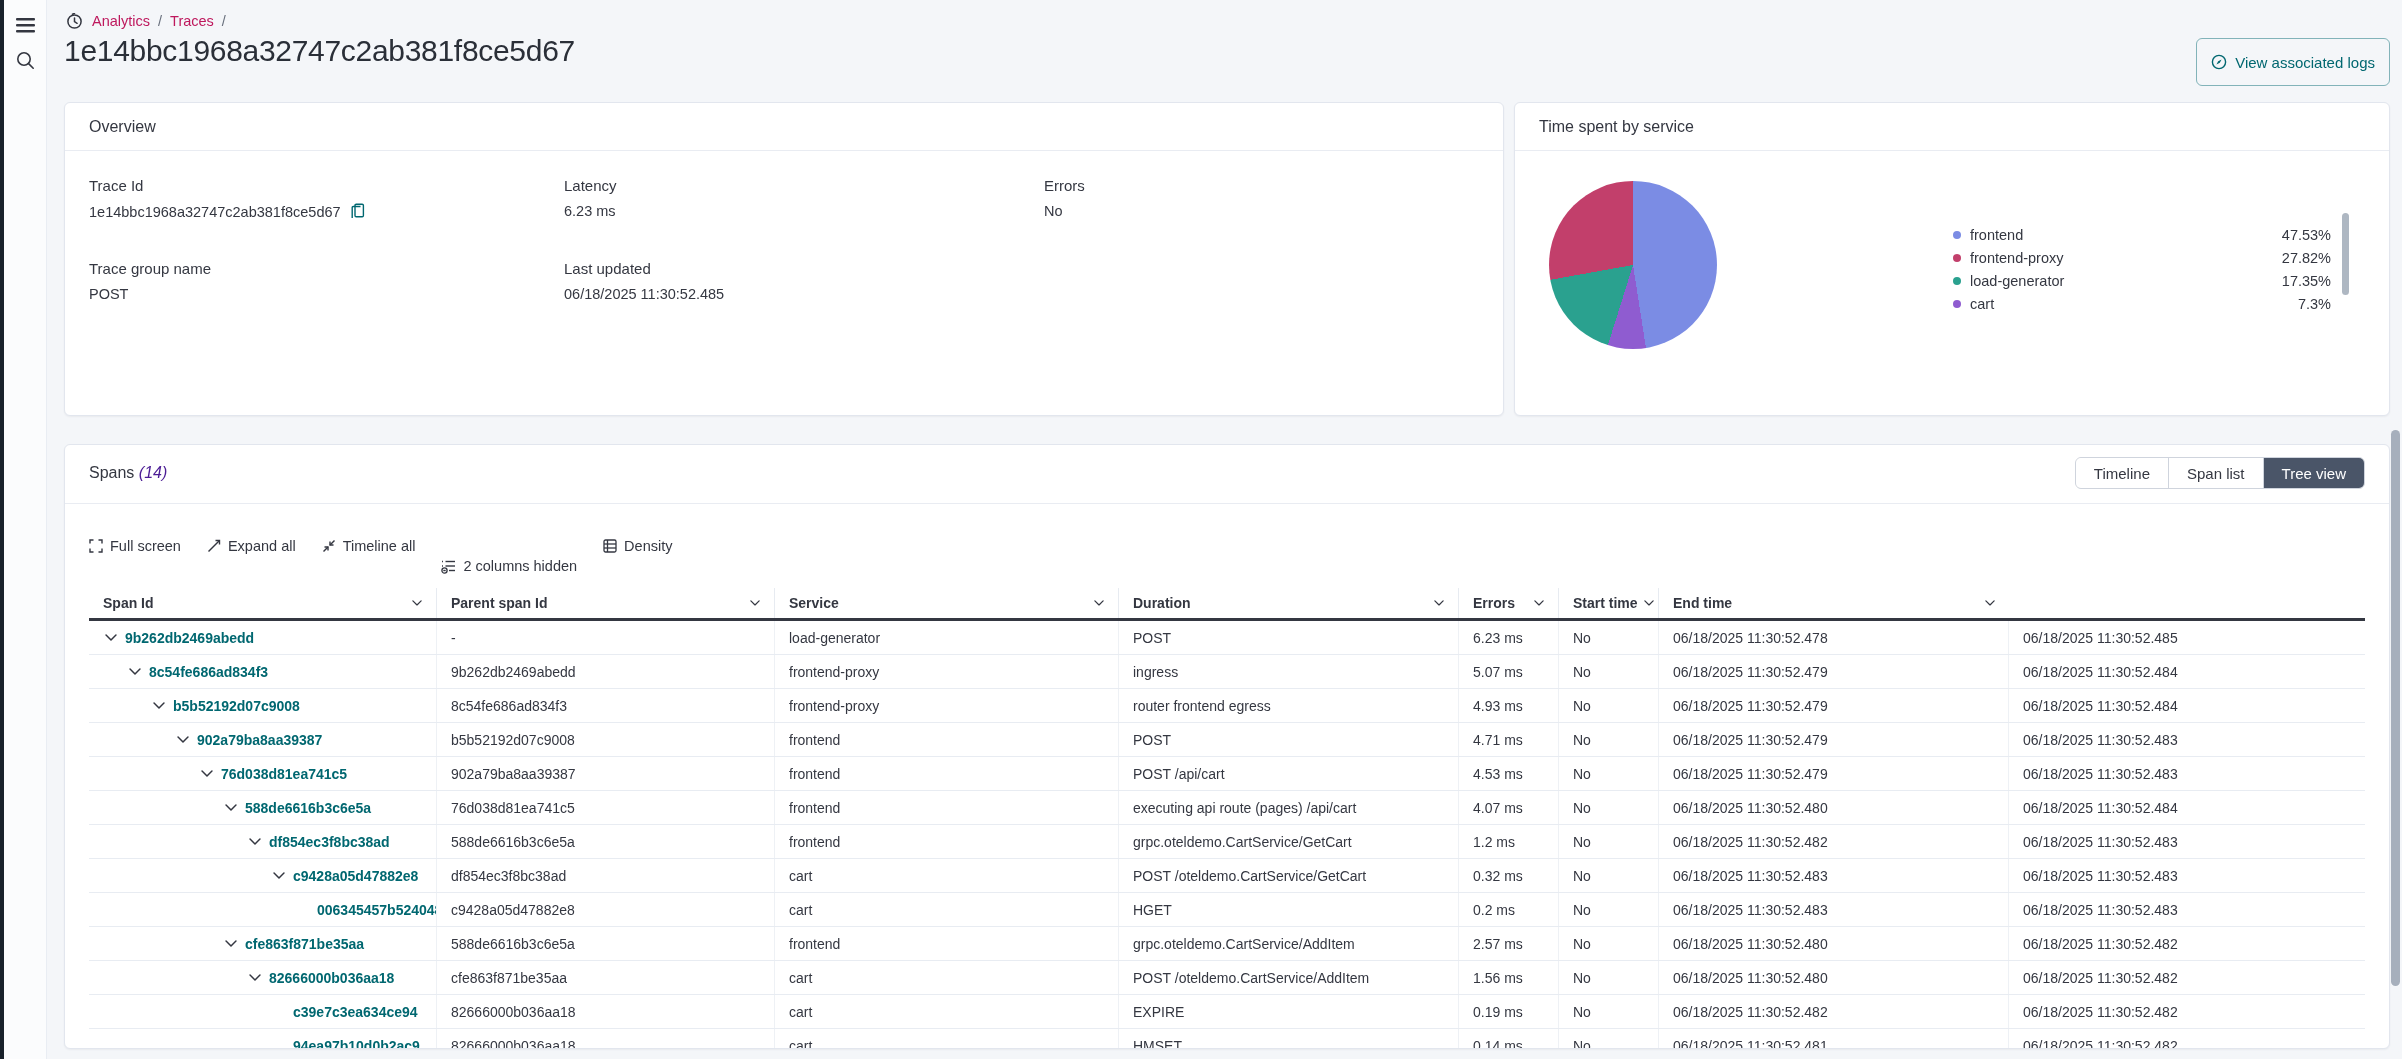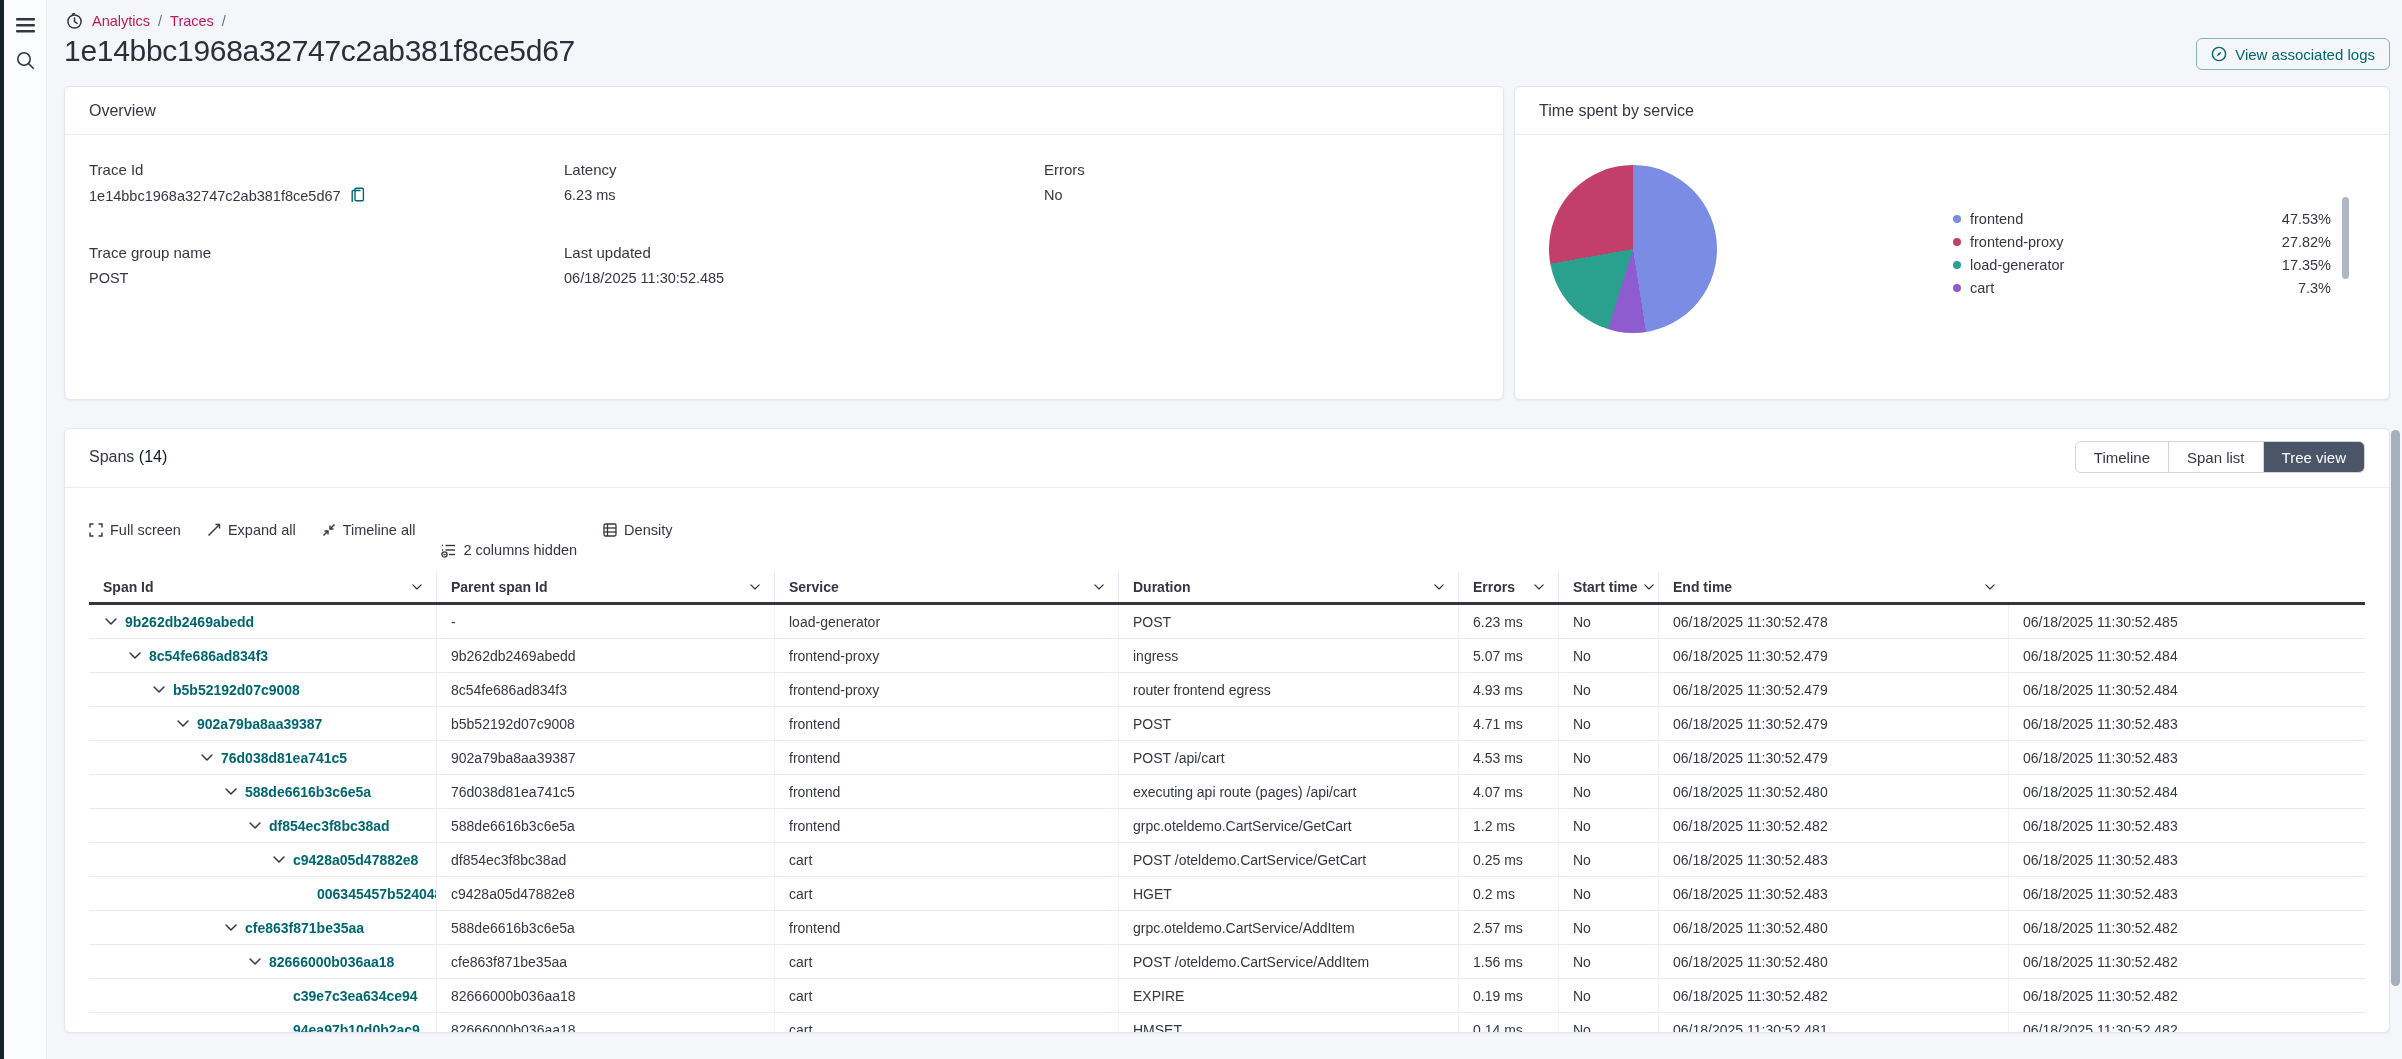--- a/index.html
+++ b/index.html
@@ -16,21 +16,21 @@
   .sidebar .edge { position:absolute; left:0; top:0; bottom:0; width:4px; background:#18212b; }
   .side-icon { position:absolute; left:15px; width:20px; height:20px; display:flex; align-items:center; justify-content:center; cursor:pointer; }
   .side-icon svg { display:block; }
   
   .main { position:absolute; left:47px; top:0; right:0; bottom:0; padding:10px 12px 0 17px; }
   .crumbs { display:flex; align-items:center; gap:8px; font-size:14.5px; height:22px; }
   .crumb { color:#be185d; font-weight:500; cursor:pointer; }
   .crumb-sep { color:#69707d; }
   .titlebar { display:flex; align-items:flex-start; justify-content:space-between; margin-top:2px; }
   .page-title { font-size:30px; font-weight:400; color:#2a2f38; letter-spacing:-0.3px; }
-  .logs-btn { display:flex; align-items:center; gap:8px; height:32px; padding:0 14px; margin-top:4px;
+  .logs-btn { display:flex; align-items:center; gap:8px; height:48px; padding:0 14px; margin-top:4px;
     border:1px solid #00677077; border-radius:6px; background:#fff0; color:#006770; font-size:15px; font-weight:500; cursor:pointer; }
   
   .panel { background:#fff; border:1px solid #e2e6ee; border-radius:6px; box-shadow:0 1px 2px rgba(45,56,70,.06); }
   .top-row { display:flex; gap:10px; margin-top:16px; }
   .panel-head { padding:15px 24px 14px 24px; border-bottom:1px solid #e9ecf2; font-size:16px; color:#343741; }
   .overview-panel { width:1440px; height:314px; }
   .ov-grid { display:grid; grid-template-columns:475px 480px 1fr; row-gap:40px; padding:26px 24px 0 24px; }
   .field-label { font-size:15px; color:#343741; }
   .field-value { font-size:14.5px; color:#343741; margin-top:9px; display:flex; align-items:center; gap:9px; }
   .copy-icon { cursor:pointer; display:inline-flex; }
@@ -41,21 +41,21 @@
   .legend { margin-left:auto; margin-top:72px; width:412px; position:relative; padding-right:34px; }
   .legend-row { display:flex; align-items:center; height:23px; font-size:14.5px; }
   .legend-dot { width:8px; height:8px; border-radius:50%; margin-right:9px; flex:0 0 auto; }
   .legend-label { color:#343741; }
   .legend-pct { margin-left:auto; color:#343741; }
   .legend-scroll { position:absolute; right:16px; top:-10px; width:7px; height:82px; border-radius:4px; background:#aeb7c2; }
   
   .spans-panel { margin-top:28px; height:605px; overflow:hidden; }
   .spans-head { display:flex; align-items:center; justify-content:space-between; padding:12px 24px 14px 24px; border-bottom:1px solid #e9ecf2; }
   .spans-title { font-size:16px; }
-  .spans-count { color:#0f172a; }
+  .spans-count { color:#4c1d95;font-style:italic; }
   .seg-group { display:flex; border:1px solid #cfd4dd; border-radius:6px; overflow:hidden; background:#e5e5e5; }
   .seg-btn { height:30px; padding:0 18px; display:flex; align-items:center; font-size:15px; color:#343741; background:#fff; border:none; border-right:1px solid #cfd4dd; cursor:pointer; font-family:inherit; }
   .seg-btn:last-child { border-right:none; }
   .seg-btn.selected { background:#4a5568; color:#fff; font-weight:500; }
   .grid-toolbar { display:flex; align-items:center; gap:26px; padding:14px 24px 10px 24px; }
   .tb-item { display:flex; align-items:center; gap:7px; font-size:14.5px; color:#343741; cursor:pointer; }
   .tb-item.bold { font-weight:400;margin-top:40px; }
   .grid-wrap { padding:4px 24px 0 24px; }
   .tgrid { width:100%; }
   .tr { display:grid; grid-template-columns:348px 338px 344px 340px 100px 100px 350px auto; }
@@ -456,21 +456,21 @@
                 <span class="tree-chev">
                   <svg width="12" height="7.4399999999999995" viewBox="0 0 12 7.5" fill="none" stroke="#343741" stroke-width="1.5" stroke-linecap="round" stroke-linejoin="round">
                     <path d="M1 1l5 5 5-5"></path>
                   </svg>
                 </span>
                 <span class="span-link">c9428a05d47882e8</span>
               </div>
               <div class="td">df854ec3f8bc38ad</div>
               <div class="td">cart</div>
               <div class="td">POST /oteldemo.CartService/GetCart</div>
-              <div class="td">0.25 ms</div>
+              <div class="td">0.32 ms</div>
               <div class="td">No</div>
               <div class="td">06/18/2025 11:30:52.483</div>
               <div class="td">06/18/2025 11:30:52.483</div>
             </div>
             <div class="tr row">
               <div class="td" style="padding-left: 208px;">
                 <span class="leaf-pad"></span>
                 <span class="span-link">006345457b524048</span>
               </div>
               <div class="td">c9428a05d47882e8</div>

